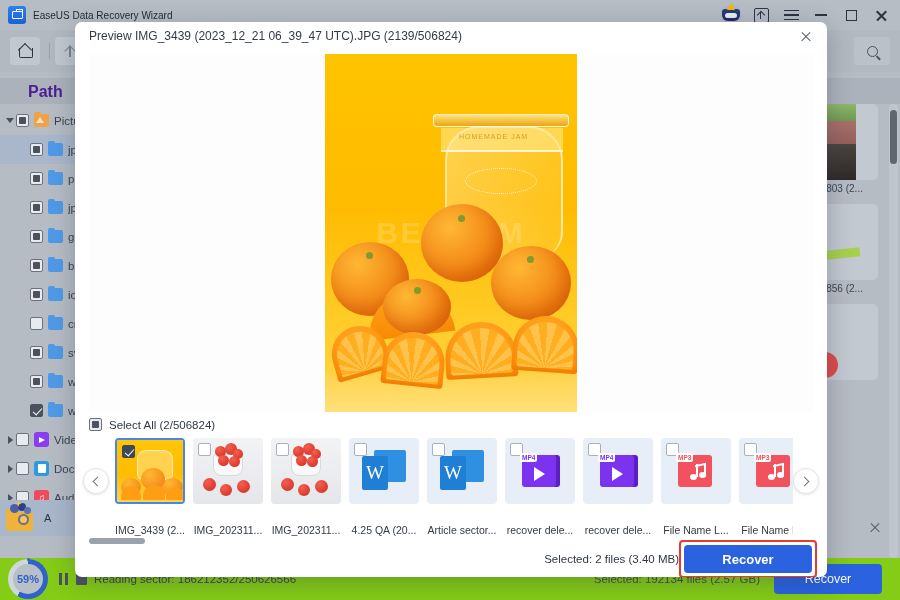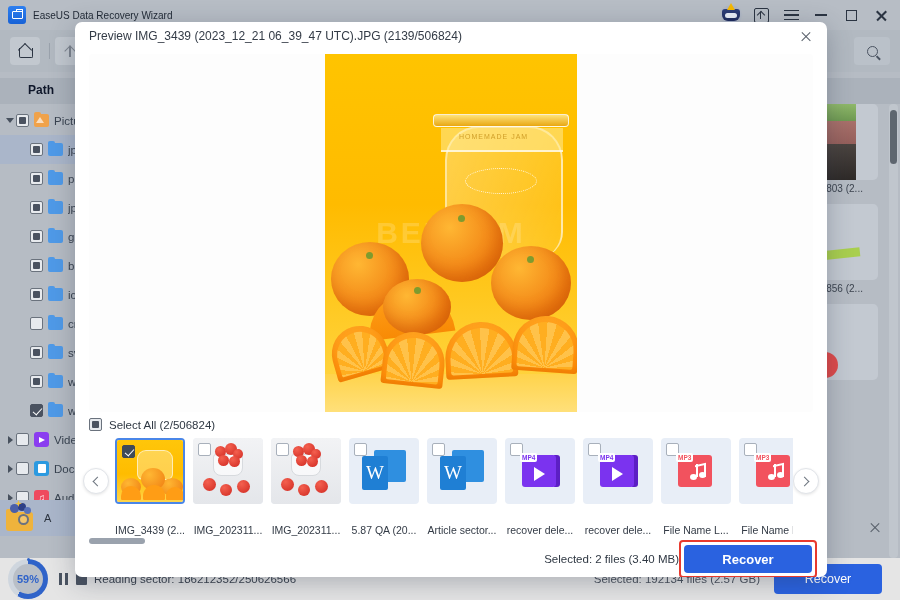--- a/index.html
+++ b/index.html
@@ -120,21 +120,21 @@
   }
   .mag{width:11px;height:11px;border:1.5px solid #4a5361;border-radius:50%;position:relative}
   .mag:after{content:"";position:absolute;right:-4px;bottom:-3px;width:5px;height:1.5px;
     background:#4a5361;transform:rotate(45deg)}
 
   .col-head {
     position:absolute; top:78px; left:0; width:900px; height:26px;
     background:#abb2bb;
   }
   .col-head .path-lbl{
-    position:absolute; left:28px; top:5px; font-size:12px; color:#0f172a; font-weight:bold;
+    position:absolute; left:28px; top:5px; font-size:16px; color:#4c1d95; font-weight:bold;
   }
 
   
   .sidebar {
     position:absolute; top:106px; left:0; width:120px; bottom:42px;
     background:#b6bcc4;
   }
   .tree-row{
     height:29px; display:flex; align-items:center; padding-left:4px; position:relative;
   }
@@ -180,21 +180,21 @@
   .scan-ico .fld:before{content:"";position:absolute;left:0;top:-3px;width:12px;height:5px;background:#efb33c;border-radius:2px 2px 0 0}
   .scan-ico .gls{position:absolute;left:12px;top:10px;width:11px;height:11px;border:2px solid #6a7280;border-radius:50%;background:rgba(255,255,255,.25)}
   .scan-ico .mgn{position:absolute;left:4px;top:0px;width:9px;height:9px;border-radius:50%;background:#4a5fa8}
   .scan-ico .mgn2{position:absolute;left:12px;top:-1px;width:8px;height:8px;border-radius:50%;background:#2d3f86}
   .scan-ico .mgn3{position:absolute;left:18px;top:3px;width:7px;height:7px;border-radius:50%;background:#5972b8}
   .scan-ico .spark{position:absolute;left:9px;top:-4px;width:7px;height:7px;background:#f2c23a;clip-path:polygon(50% 0,61% 39%,100% 50%,61% 61%,50% 100%,39% 61%,0 50%,39% 39%)}
   .scan-lbl{font-size:11px;color:#2c3440;margin-left:4px}
 
   
   .statusbar{
-    position:absolute;left:0;bottom:0;width:900px;height:42px;background:#e5e5e5;
+    position:absolute;left:0;bottom:0;width:900px;height:42px;background:#84cc16;
     display:flex;align-items:center;padding-left:8px;
   }
   .ring{
     width:40px;height:40px;border-radius:50%;flex:none;position:relative;
     background: conic-gradient(#2f63c9 0% 59%, #cfd6de 59% 100%);
     display:flex;align-items:center;justify-content:center;
   }
   .ring:after{content:"";position:absolute;width:30px;height:30px;border-radius:50%;background:#b9bfc7}
   .ring .dot{position:absolute;top:-1px;left:19px;width:3px;height:3px;border-radius:50%;background:#2f63c9}
   .ring b{position:relative;z-index:2;font-size:11px;color:#2f63c9;font-weight:bold}
@@ -763,21 +763,21 @@
             <div class="t-name">IMG_202311...</div>
           </div>
           <div class="thumb">
             <div class="thumb-box">
               <div class="tcb"></div>
               <div class="wordico">
                 <div class="back"></div>
                 <div class="front">W</div>
               </div>
             </div>
-            <div class="t-name">5.87 QA (20...</div>
+            <div class="t-name">4.25 QA (20...</div>
           </div>
           <div class="thumb">
             <div class="thumb-box">
               <div class="tcb"></div>
               <div class="wordico">
                 <div class="back"></div>
                 <div class="front">W</div>
               </div>
             </div>
             <div class="t-name">Article sector...</div>

